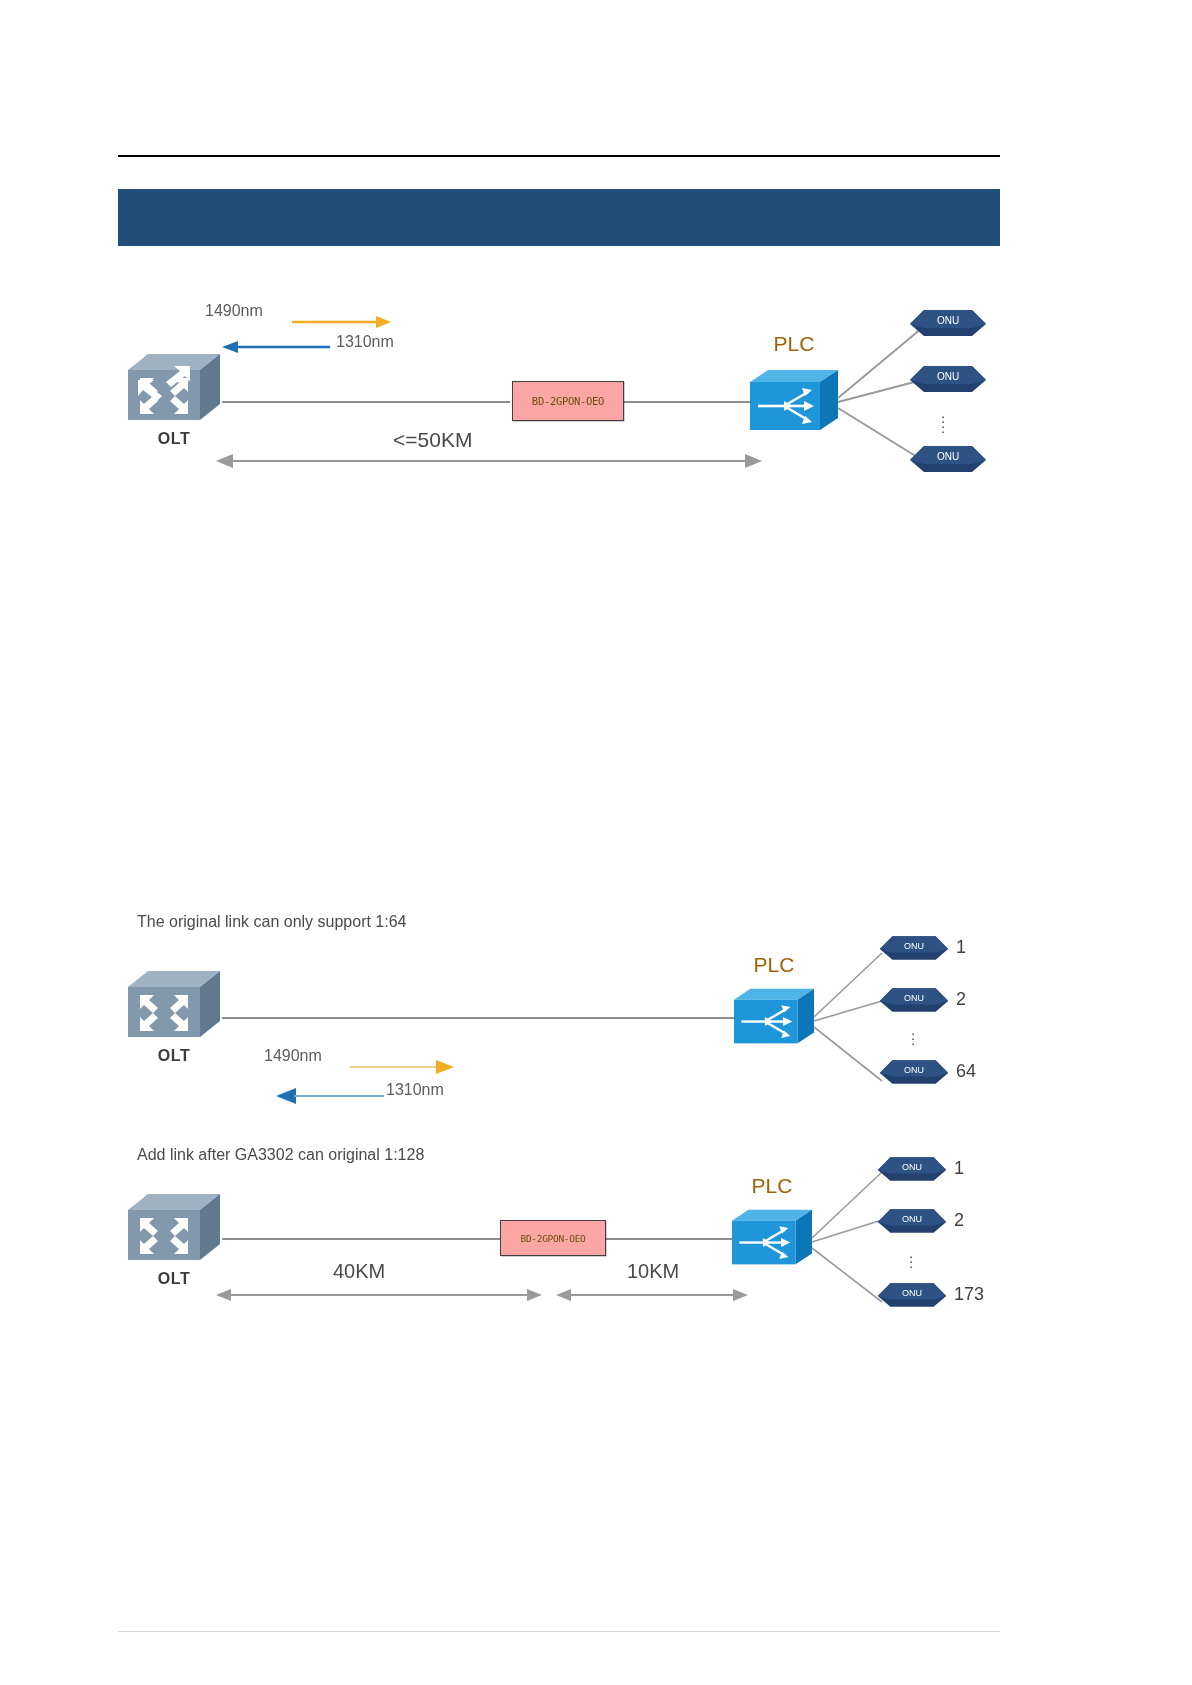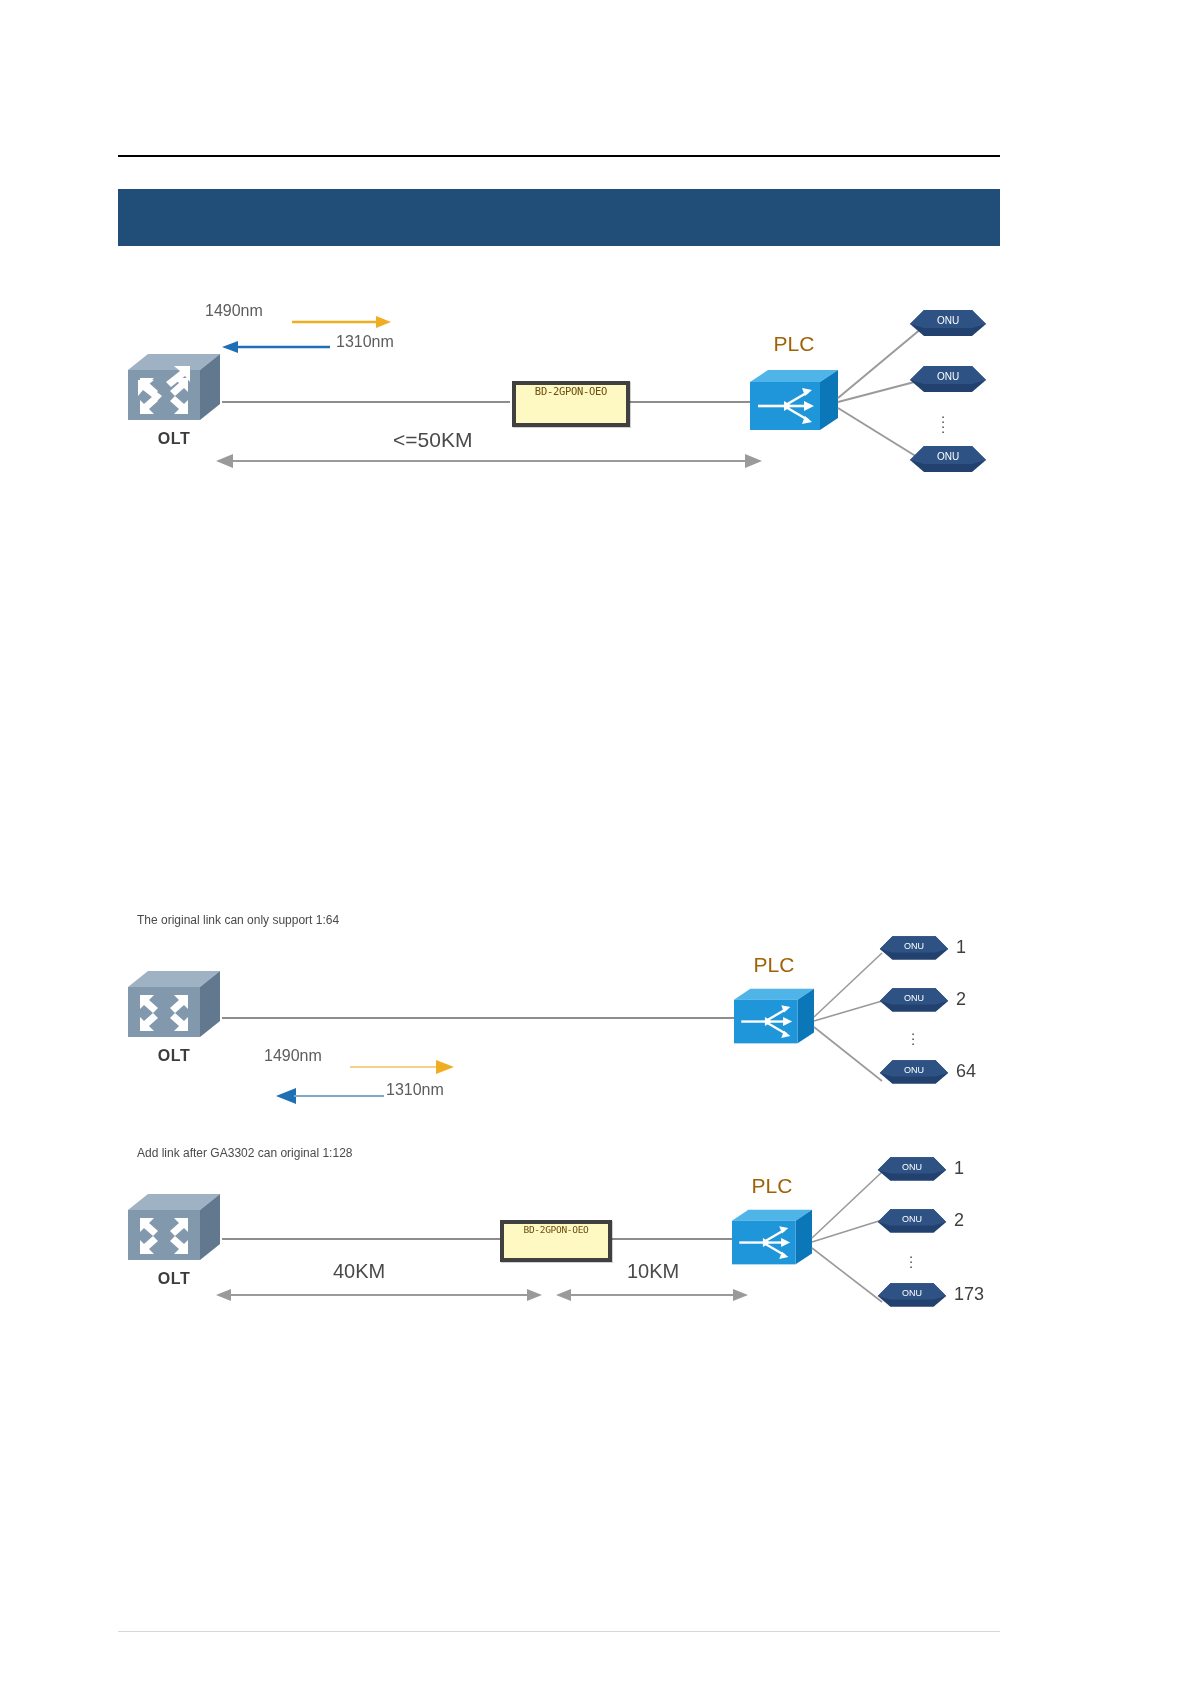--- a/index.html
+++ b/index.html
@@ -21,21 +21,21 @@
     background:#204E79;
   }
   .banner-text{
     color:#ffffff;font-size:17px;line-height:57px;padding-left:18px;
     white-space:nowrap;
   }
 
   
   .diagram{position:absolute;}
   .dg-title{
-    position:absolute;font-size:12px;color:#4a4a4a;white-space:nowrap;
+    position:absolute;font-size:16px;color:#4a4a4a;white-space:nowrap;
     font-family:"Liberation Sans", sans-serif;
   }
 
   
   .olt-wrap{position:absolute;}
   .olt-label{
     position:absolute;left:0;width:100%;text-align:center;
     font-size:16px;font-weight:bold;color:#3c3c3c;letter-spacing:.5px;
   }
 
@@ -47,23 +47,23 @@
   }
 
   
   .onu-wrap{position:absolute;}
   .onu-num{
     position:absolute;font-size:18px;color:#3f3f3f;white-space:nowrap;
   }
 
   
   .oeo{
-    position:absolute;background:#fef9c3;border:4px solid #404040;
+    position:absolute;background:#fca5a5;border:1px solid #404040;
     box-shadow:1px 1px 0 rgba(0,0,0,.18);
-    display:flex;align-items:flex-start;justify-content:center;
+    display:flex;align-items:center;justify-content:center;
   }
   .oeo span{
     font-family:"DejaVu Sans Mono", monospace;
     color:#6b4e0d;letter-spacing:-.3px;white-space:nowrap;
   }
 
   
   .fiber{position:absolute;background:#8d8d8d;height:1.6px;}
 
   

